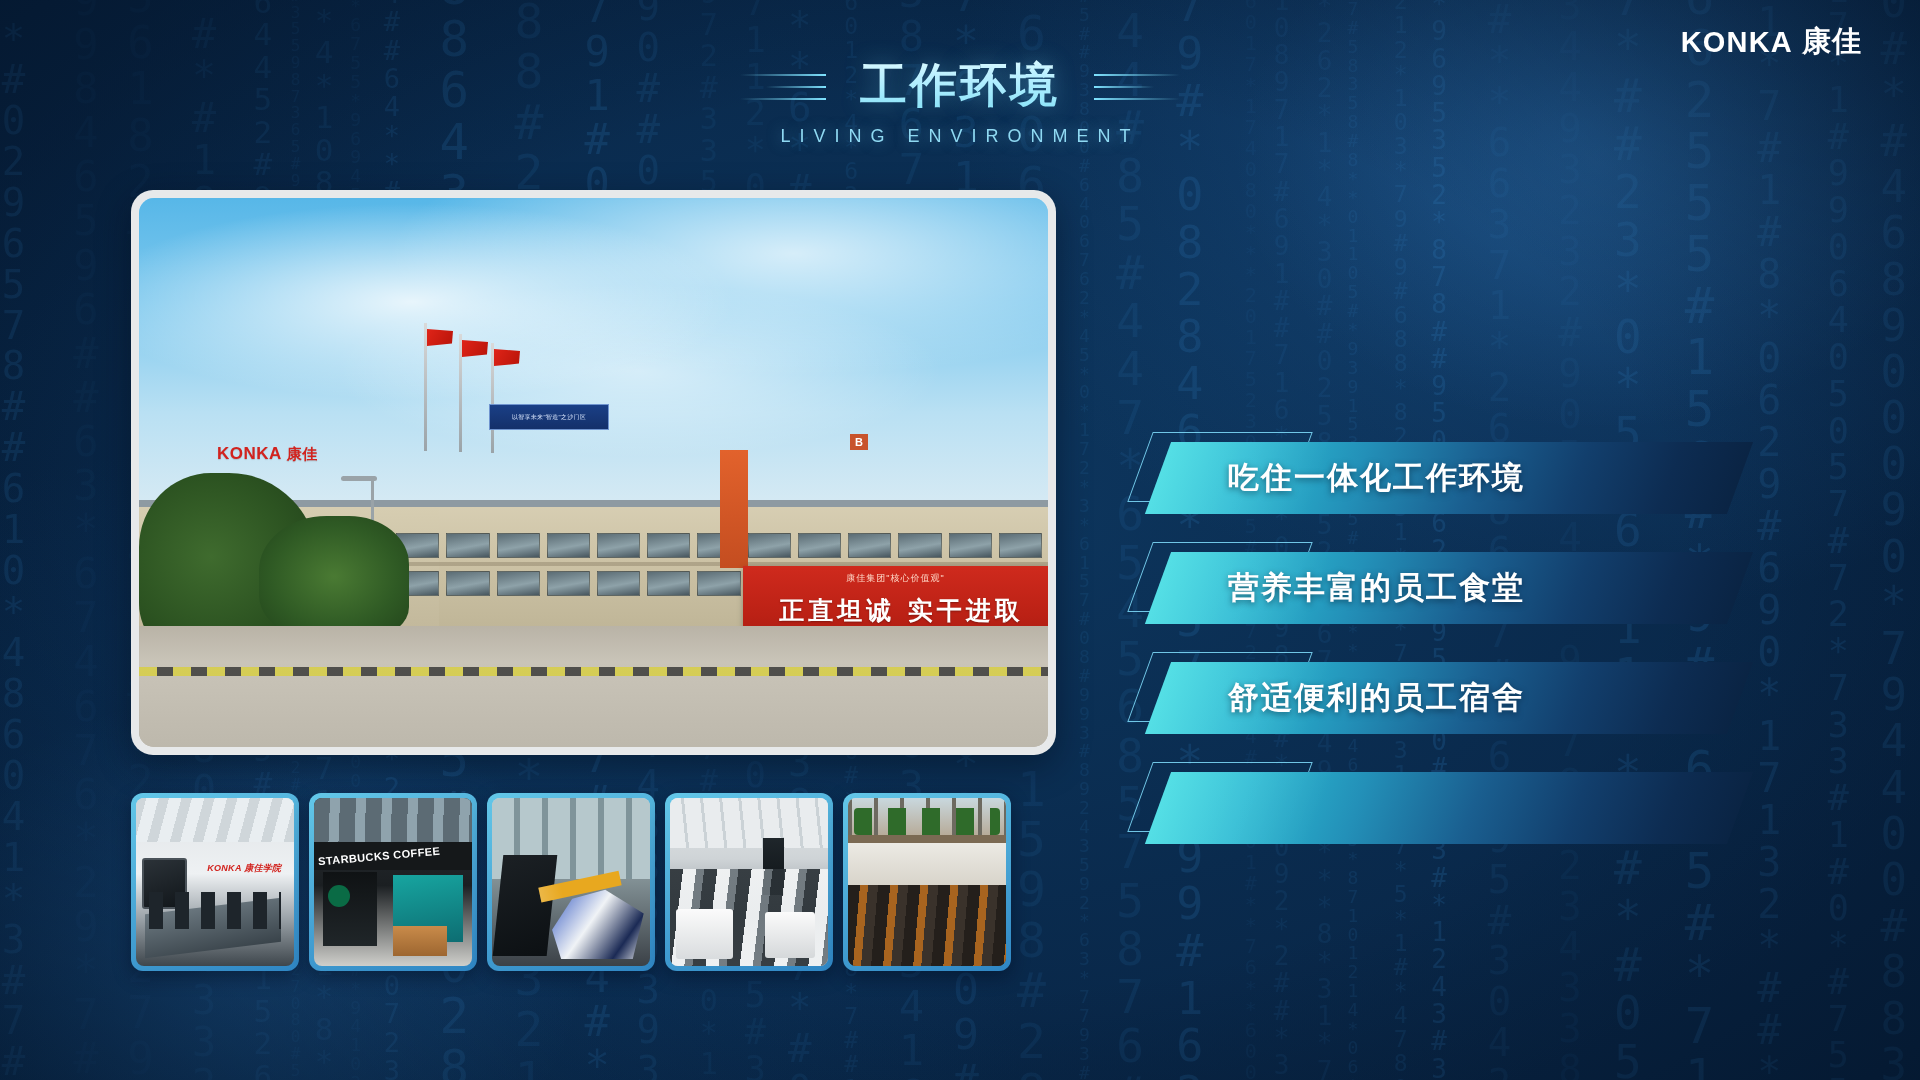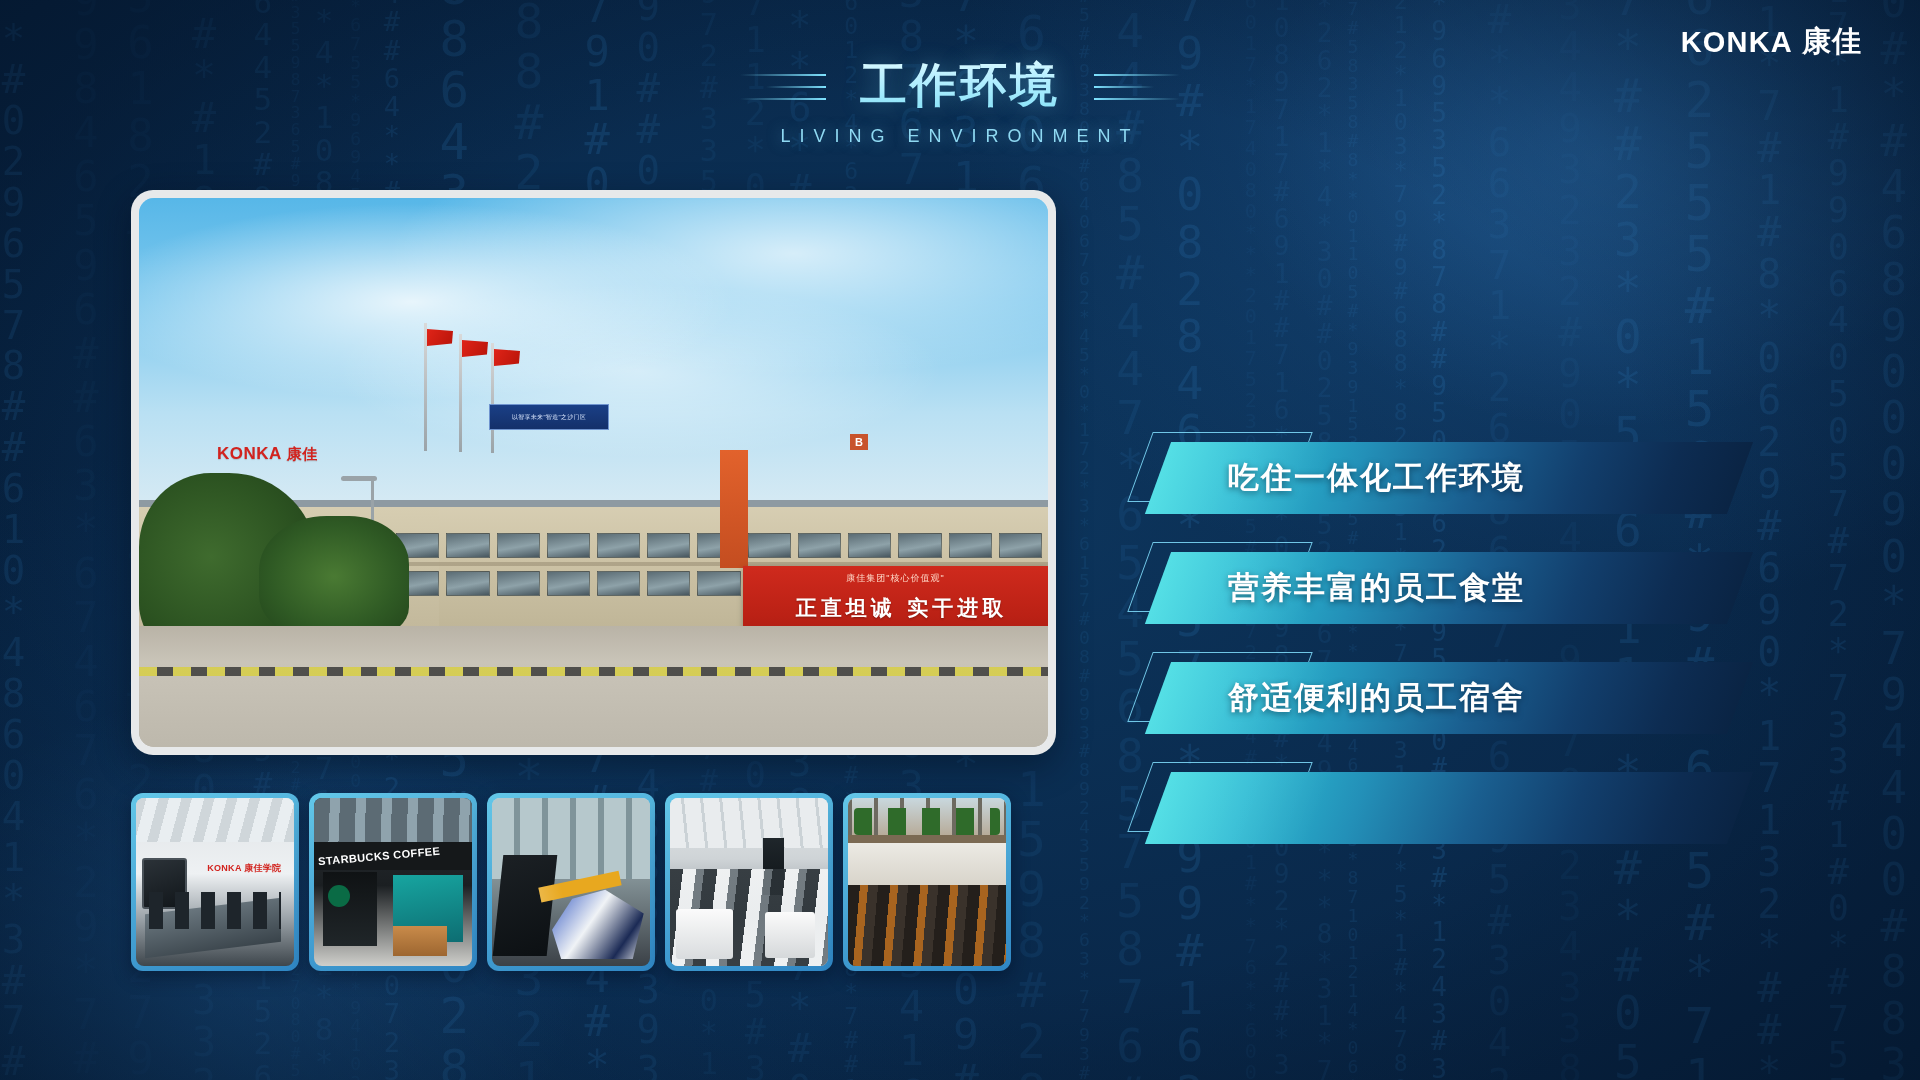--- a/index.html
+++ b/index.html
@@ -110,21 +110,21 @@
   .redbanner-sm{ position:absolute; left:150px; width:330px; top:78.5%; height:3.5%;
     background:linear-gradient(180deg,#d22b1d,#a81e13); display:flex; align-items:center;
     justify-content:center; color:#fff; font-size:8px; letter-spacing:.5px; white-space:nowrap; }
 
   .redbanner-big{ position:absolute; right:0; width:305px; top:67%; height:15%;
     background:linear-gradient(180deg,#cf2a1d 0%,#bb2115 60%,#a81c11 100%);
     box-shadow:0 2px 6px rgba(0,0,0,.25); }
   .rb-top{ position:absolute; left:0; right:0; top:8%; text-align:center; color:#ffd9c8;
     font-size:9px; letter-spacing:1px; }
   .rb-main{ position:absolute; left:12px; right:0; top:34%; text-align:center; color:#fff;
-    font-size:21px; font-weight:bold; letter-spacing:4px;
+    font-size:25px; font-weight:bold; letter-spacing:4px;
     font-family:"DejaVu Serif","Liberation Serif",serif; text-shadow:0 1px 2px rgba(0,0,0,.3); }
 
   .gate{ position:absolute; left:465px; width:125px; top:83%; height:9%;
     background:repeating-linear-gradient(90deg,#b9bfc4 0 3px,rgba(255,255,255,.12) 3px 9px); }
   .kiosk{ position:absolute; left:448px; top:82%; width:16px; height:11%;
     background:linear-gradient(180deg,#3c434a,#22282e); }
   .bluesign{ position:absolute; left:368px; top:82%; width:46px; height:8%;
     background:linear-gradient(180deg,#1556a8,#10408a); border:1px solid #cfe0f5; }
   .bluesign2{ position:absolute; right:8px; top:83%; width:30px; height:8%;
     background:linear-gradient(180deg,#1556a8,#10408a); border:1px solid #cfe0f5; }
@@ -149,21 +149,21 @@
     background:linear-gradient(180deg,#e2622c,#c44d20); }
 
   
   .thumbs{ position:absolute; left:131px; top:793px; display:flex; gap:10px; }
   .thumb{ width:168px; height:178px; border-radius:12px; padding:5px;
     background:linear-gradient(160deg,#63c7e8,#2f86c4);
     box-shadow:0 6px 18px rgba(0,12,30,.45); }
   .thumb .inner{ width:100%; height:100%; border-radius:8px; overflow:hidden; position:relative; }
 
   
-  .t1{ background:linear-gradient(180deg,#dfe3e6 0%,#eef1f3 45%,#9aa2a8 72%,#3e464c 100%); }
+  .t1{ background:linear-gradient(180deg,#dfe3e6 0%,#eef1f3 45%,#9aa2a8 72%,#3e464c 100%);font-style:italic; }
   .t1 .ceil{ position:absolute; left:0; right:0; top:0; height:26%;
     background:repeating-linear-gradient(105deg,#cfd6da 0 10px,#e9eef1 10px 22px); }
   .t1 .tv{ position:absolute; left:4%; top:36%; width:28%; height:30%;
     background:linear-gradient(160deg,#2b3238,#11161a); border:2px solid #4a5259; border-radius:3px; }
   .t1 .sign{ position:absolute; right:8%; top:38%; font-size:9px; font-weight:bold;
     color:#d2231e; letter-spacing:.3px; }
   .t1 .table{ position:absolute; left:6%; bottom:10%; width:86%; height:26%;
     background:linear-gradient(175deg,#6d7a82,#39434a); transform:skewY(-7deg); }
   .t1 .chairs{ position:absolute; left:8%; bottom:22%; width:84%; height:22%;
     background:repeating-linear-gradient(90deg,#1e252b 0 14px,transparent 14px 26px); }

